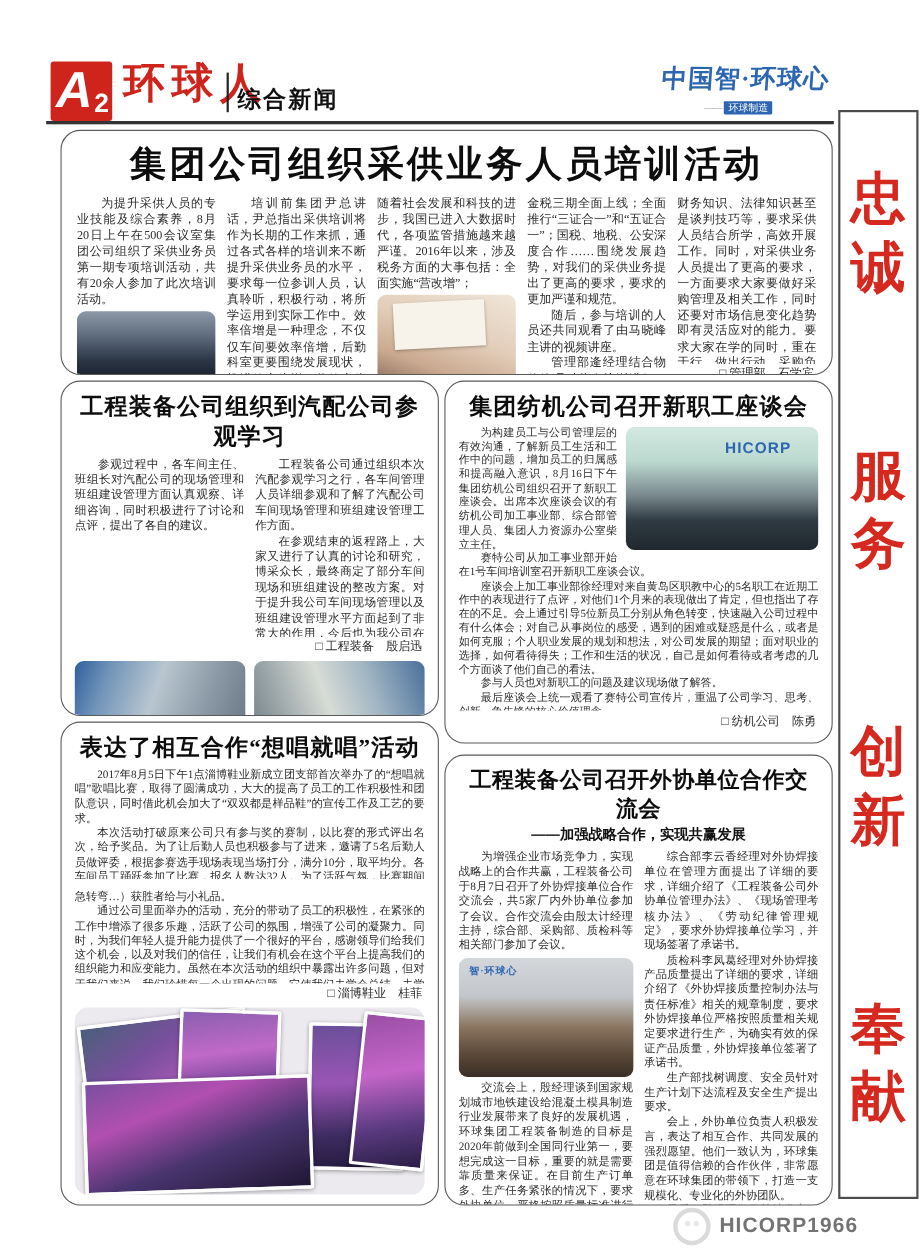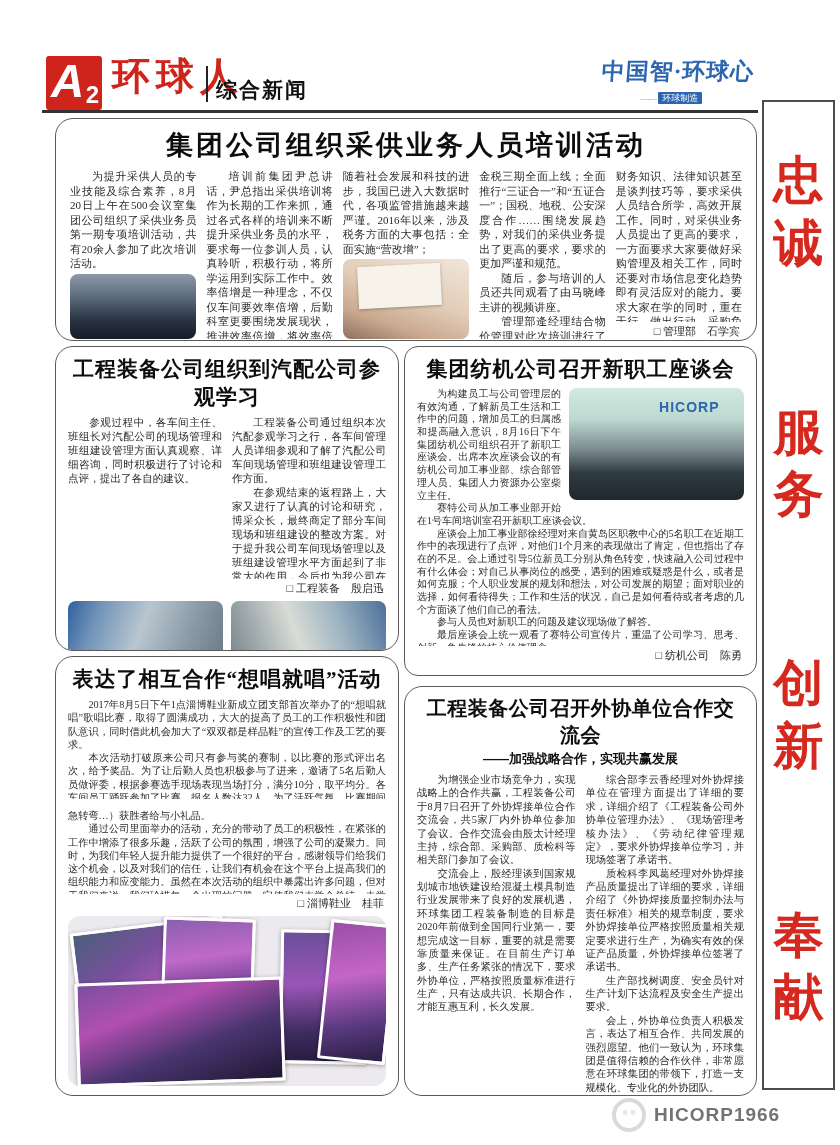--- a/index.html
+++ b/index.html
@@ -30,25 +30,25 @@
            box-sizing:border-box;display:flex;flex-direction:column;justify-content:space-between;
            padding:52px 0 64px 0;background:#fff;}
   .motto-group{display:flex;flex-direction:column;align-items:center;gap:10px;}
   .motto-group span{display:block;font-size:50px;line-height:1.05;font-weight:bold;color:#d5281e;}
 
   
   .box{position:absolute;box-sizing:border-box;border:1.6px solid #5a5a5a;border-radius:18px;
        background:#fff;padding:8px 14px;overflow:hidden;}
   #art1{left:55px;top:118px;width:702px;height:223px;}
   #art2{left:55px;top:346px;width:344px;height:305px;padding:8px 12px;}
-  #art3{left:404px;top:346px;width:353px;height:330px;padding:8px 12px;border-radius:14px;}
+  #art3{left:404px;top:346px;width:353px;height:330px;padding:8px 12px;}
   #art4{left:55px;top:656px;width:344px;height:440px;padding:8px 12px;}
   #art5{left:404px;top:686px;width:353px;height:410px;padding:8px 12px;}
 
-  .t1{margin:0 0 6px 0;text-align:center;font-size:27px;font-weight:bold;letter-spacing:3px;color:#0d0d0d;}
+  .t1{margin:0 0 6px 0;text-align:center;font-size:33px;font-weight:bold;letter-spacing:3px;color:#0d0d0d;}
   .t2{margin:0 0 5px 0;text-align:center;font-size:21px;font-weight:bold;letter-spacing:1px;color:#0d0d0d;}
   .t5{margin:0;text-align:center;font-size:20px;font-weight:bold;letter-spacing:.5px;color:#0d0d0d;
       font-family:"Liberation Sans",sans-serif;}
   .t5sub{margin:1px 0 5px 0;text-align:center;font-size:13px;font-weight:bold;color:#111;
          font-family:"Liberation Sans",sans-serif;}
 
   p{margin:0;text-align:justify;}
   .indent{text-indent:2em;}
   .byline{text-align:right;font-size:11px;padding:2px 2px 0 0;white-space:nowrap;}
 
@@ -251,20 +251,23 @@
     </div>
   </section>
 
   <section class="box" id="art5">
     <h2 class="t5">工程装备公司召开外协单位合作交流会</h2>
     <div class="t5sub">——加强战略合作，实现共赢发展</div>
     <div class="cols2 coop-cols">
       <div class="col">
         <div class="coltext">
           <p class="indent">为增强企业市场竞争力，实现战略上的合作共赢，工程装备公司于8月7日召开了外协焊接单位合作交流会，共5家厂内外协单位参加了会议。合作交流会由殷太计经理主持，综合部、采购部、质检科等相关部门参加了会议。</p>
+          <div class="ph ph-meeting2">
+            <span class="phlabel2">智·环球心</span>
+          </div>
           <p class="indent">交流会上，殷经理谈到国家规划城市地铁建设给混凝土模具制造行业发展带来了良好的发展机遇，环球集团工程装备制造的目标是2020年前做到全国同行业第一，要想完成这一目标，重要的就是需要靠质量来保证。在目前生产订单多、生产任务紧张的情况下，要求外协单位，严格按照质量标准进行生产，只有达成共识、长期合作，才能互惠互利，长久发展。</p>
         </div>
       </div>
       <div class="col">
         <div class="coltext">
           <p class="indent">综合部李云香经理对外协焊接单位在管理方面提出了详细的要求，详细介绍了《工程装备公司外协单位管理办法》、《现场管理考核办法》、《劳动纪律管理规定》，要求外协焊接单位学习，并现场签署了承诺书。</p>
           <p class="indent">质检科李凤葛经理对外协焊接产品质量提出了详细的要求，详细介绍了《外协焊接质量控制办法与责任标准》相关的规章制度，要求外协焊接单位严格按照质量相关规定要求进行生产，为确实有效的保证产品质量，外协焊接单位签署了承诺书。</p>
           <p class="indent">生产部找树调度、安全员针对生产计划下达流程及安全生产提出要求。</p>
           <p class="indent">会上，外协单位负责人积极发言，表达了相互合作、共同发展的强烈愿望。他们一致认为，环球集团是值得信赖的合作伙伴，非常愿意在环球集团的带领下，打造一支规模化、专业化的外协团队。</p>
           <p class="indent">最后，殷经理做了总结发言，在目前的形势下，我们需要一起上下抱团，坚定信心、迎接挑战，一起共同推进战略合作，实现合作共赢，共创美好未来。</p>

